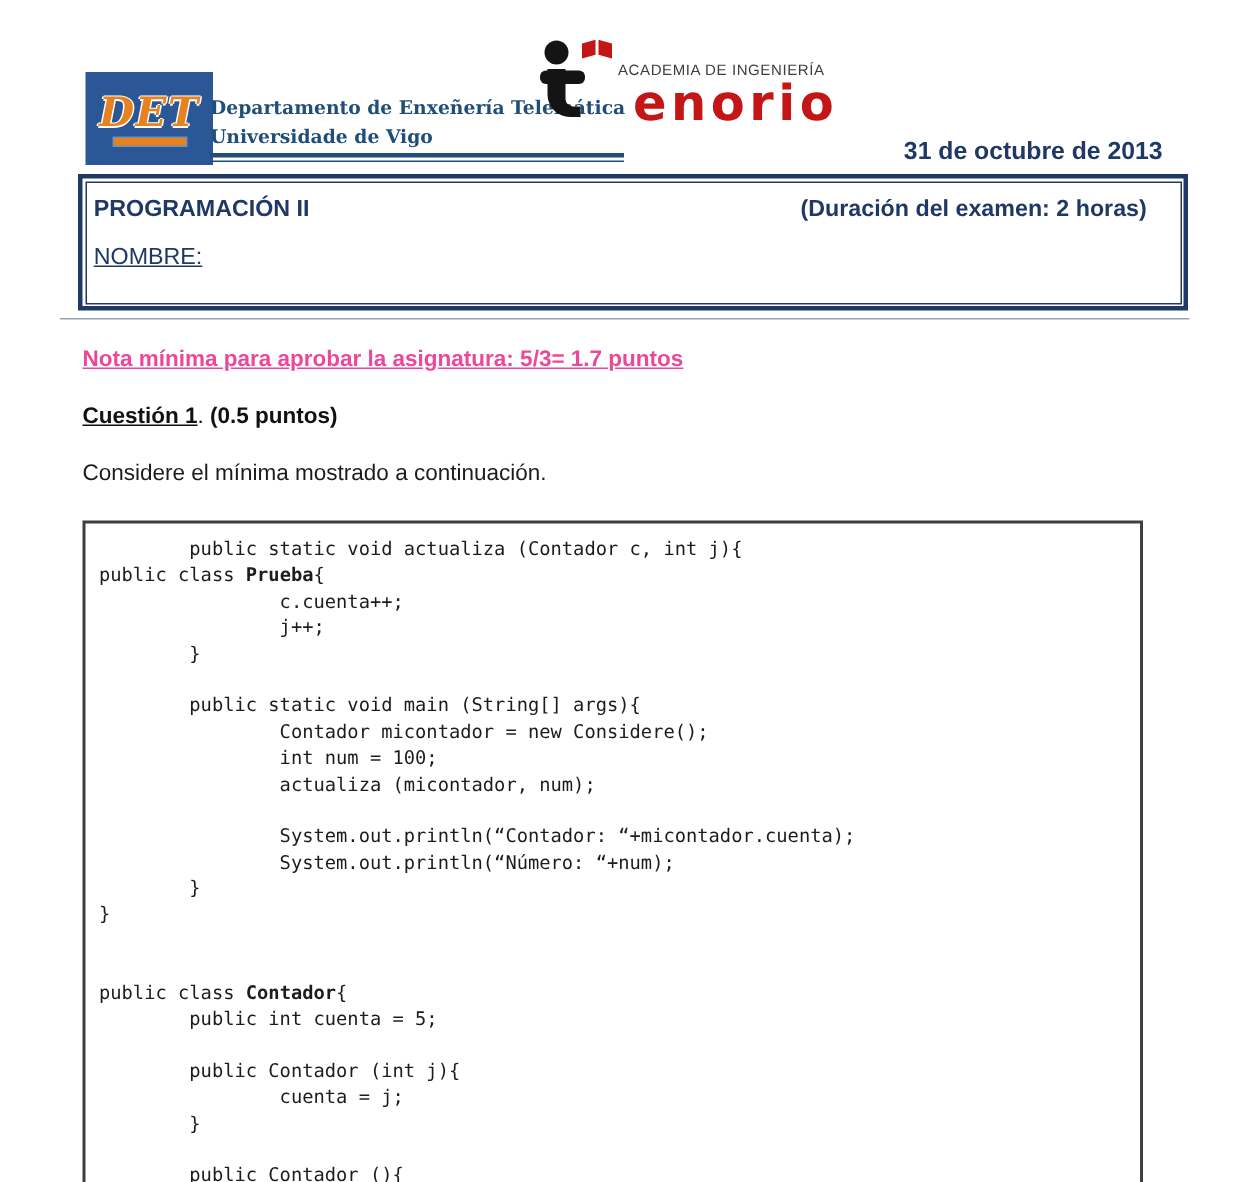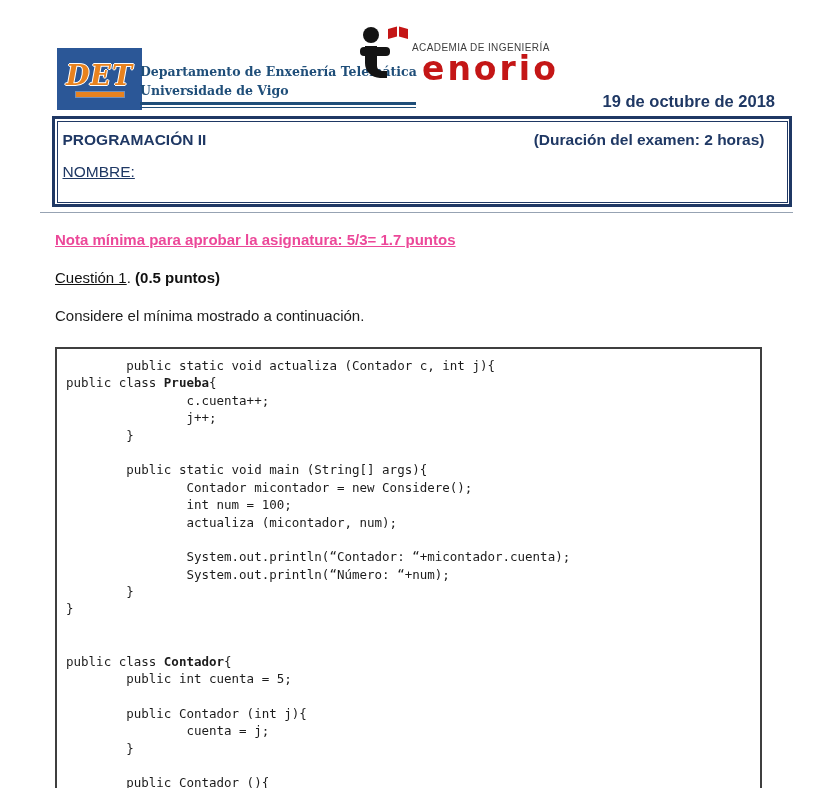--- a/index.html
+++ b/index.html
@@ -41,21 +41,21 @@
   .name-label{margin-top:14px;font-size:15.5px;font-weight:normal;color:#1f3864;
               text-decoration:underline;display:inline-block;}
 
   .section-rule{position:absolute;left:40px;top:212px;width:753px;height:0;
                 border-top:1.5px solid #97a3b3;}
 
   
   .nota{position:absolute;left:55px;top:231px;font-size:15px;font-weight:bold;color:#ec4899;
         text-decoration:underline;}
   .cuestion{position:absolute;left:55px;top:269px;font-size:15px;color:#111;}
-  .q-title{font-weight:normal;text-decoration:underline;}
+  .q-title{font-weight:bold;text-decoration:underline;}
   .q-sep{font-weight:normal;}
   .q-points{font-weight:bold;}
   .intro{position:absolute;left:55px;top:307px;font-size:15px;color:#1c1c1c;}
 
   
   .code-box{position:absolute;left:55px;top:347px;width:707px;height:460px;box-sizing:border-box;
             border:2px solid #3f3f3f;padding:8px 0 0 9px;background:#fff;
             font-family:"DejaVu Sans Mono",monospace;font-size:12.5px;line-height:17.4px;
             color:#1c1c1c;overflow:hidden;}
   .code-line{white-space:pre;height:17.4px;}
@@ -84,21 +84,21 @@
       <path d="M39 0.5 l9 2.5 v10 l-9 -2.5 z" fill="#c41616"></path>
       <path d="M5 20 h12 v20 a5 5 0 0 0 5 5 h5 v7 h-7 a15 15 0 0 1 -15 -15 z" fill="#141414"></path>
       <rect x="0" y="21" width="30" height="9" rx="4" fill="#141414"></rect>
     </svg>
     <div class="tn-text">
       <div class="tagline">ACADEMIA DE INGENIERÍA</div>
       <div class="brand">enorio</div>
     </div>
   </div>
 
-  <div class="date">19 de octubre de 2018</div>
+  <div class="date">31 de octubre de 2013</div>
 
   <div class="exam-box">
     <div class="exam-box-inner">
       <div class="exam-row">
         <span class="subject">PROGRAMACIÓN II</span>
         <span class="duration">(Duración del examen: 2 horas)</span>
       </div>
       <span class="name-label">NOMBRE:</span>
     </div>
   </div>

